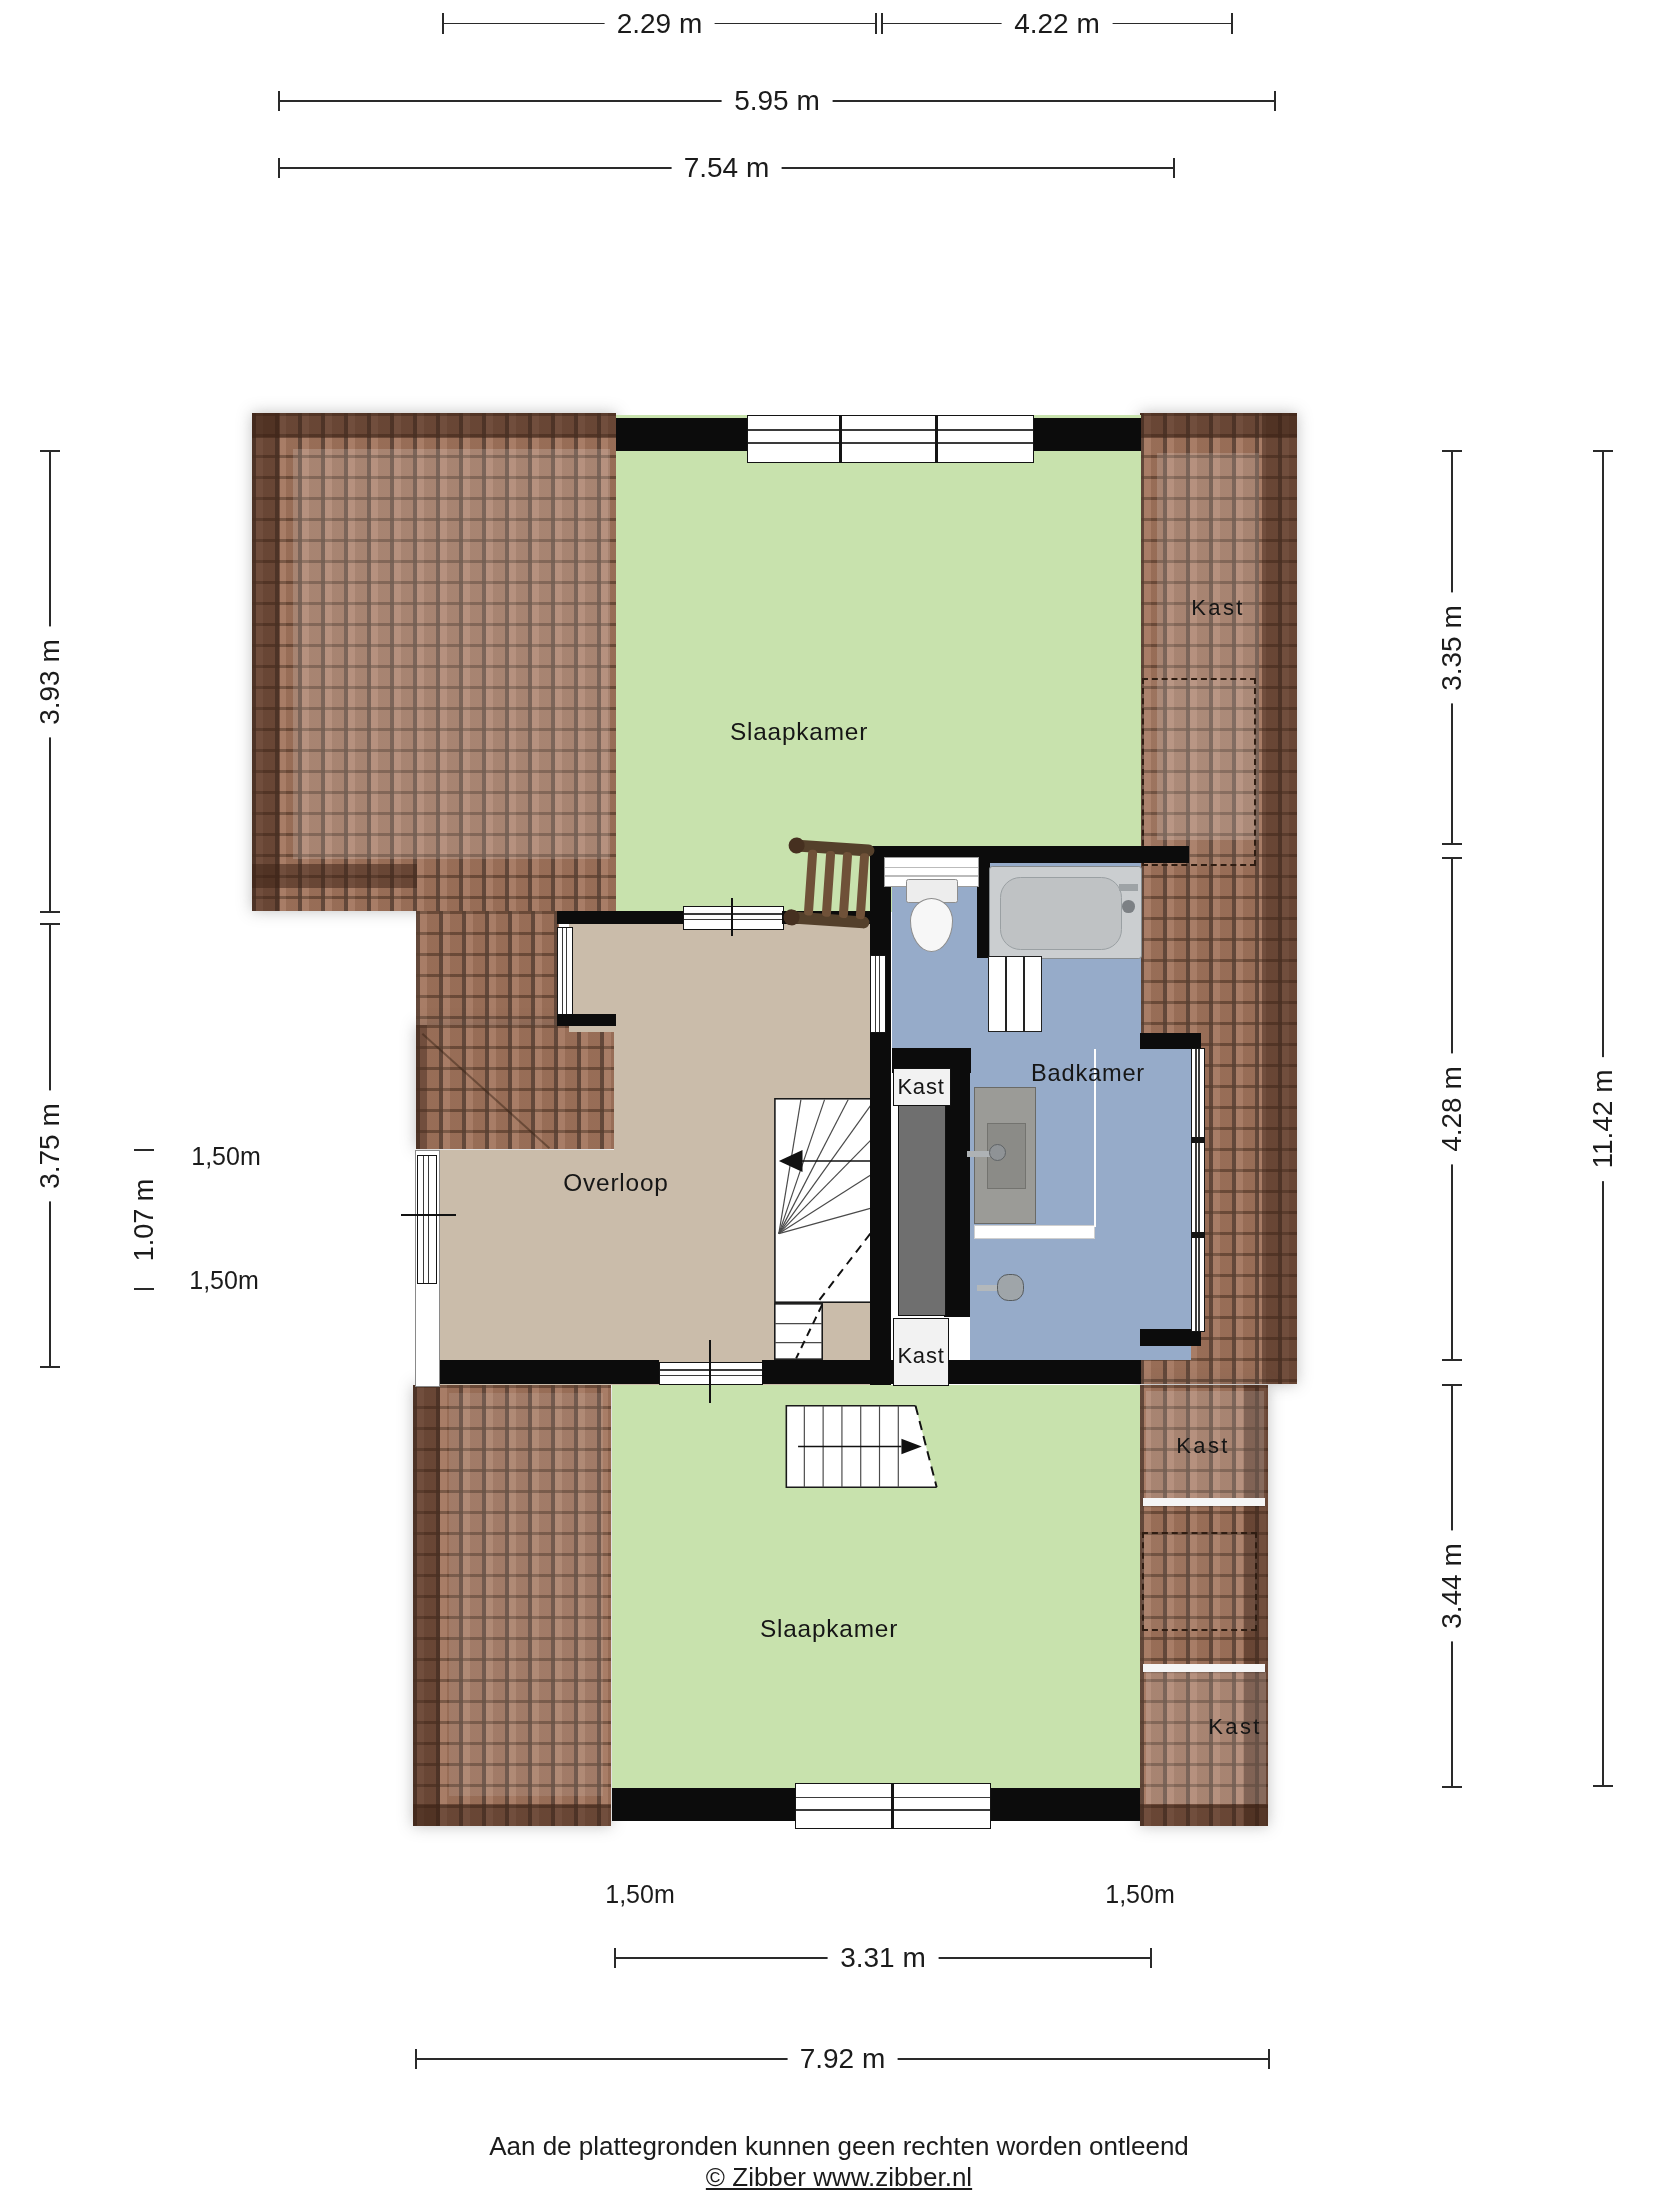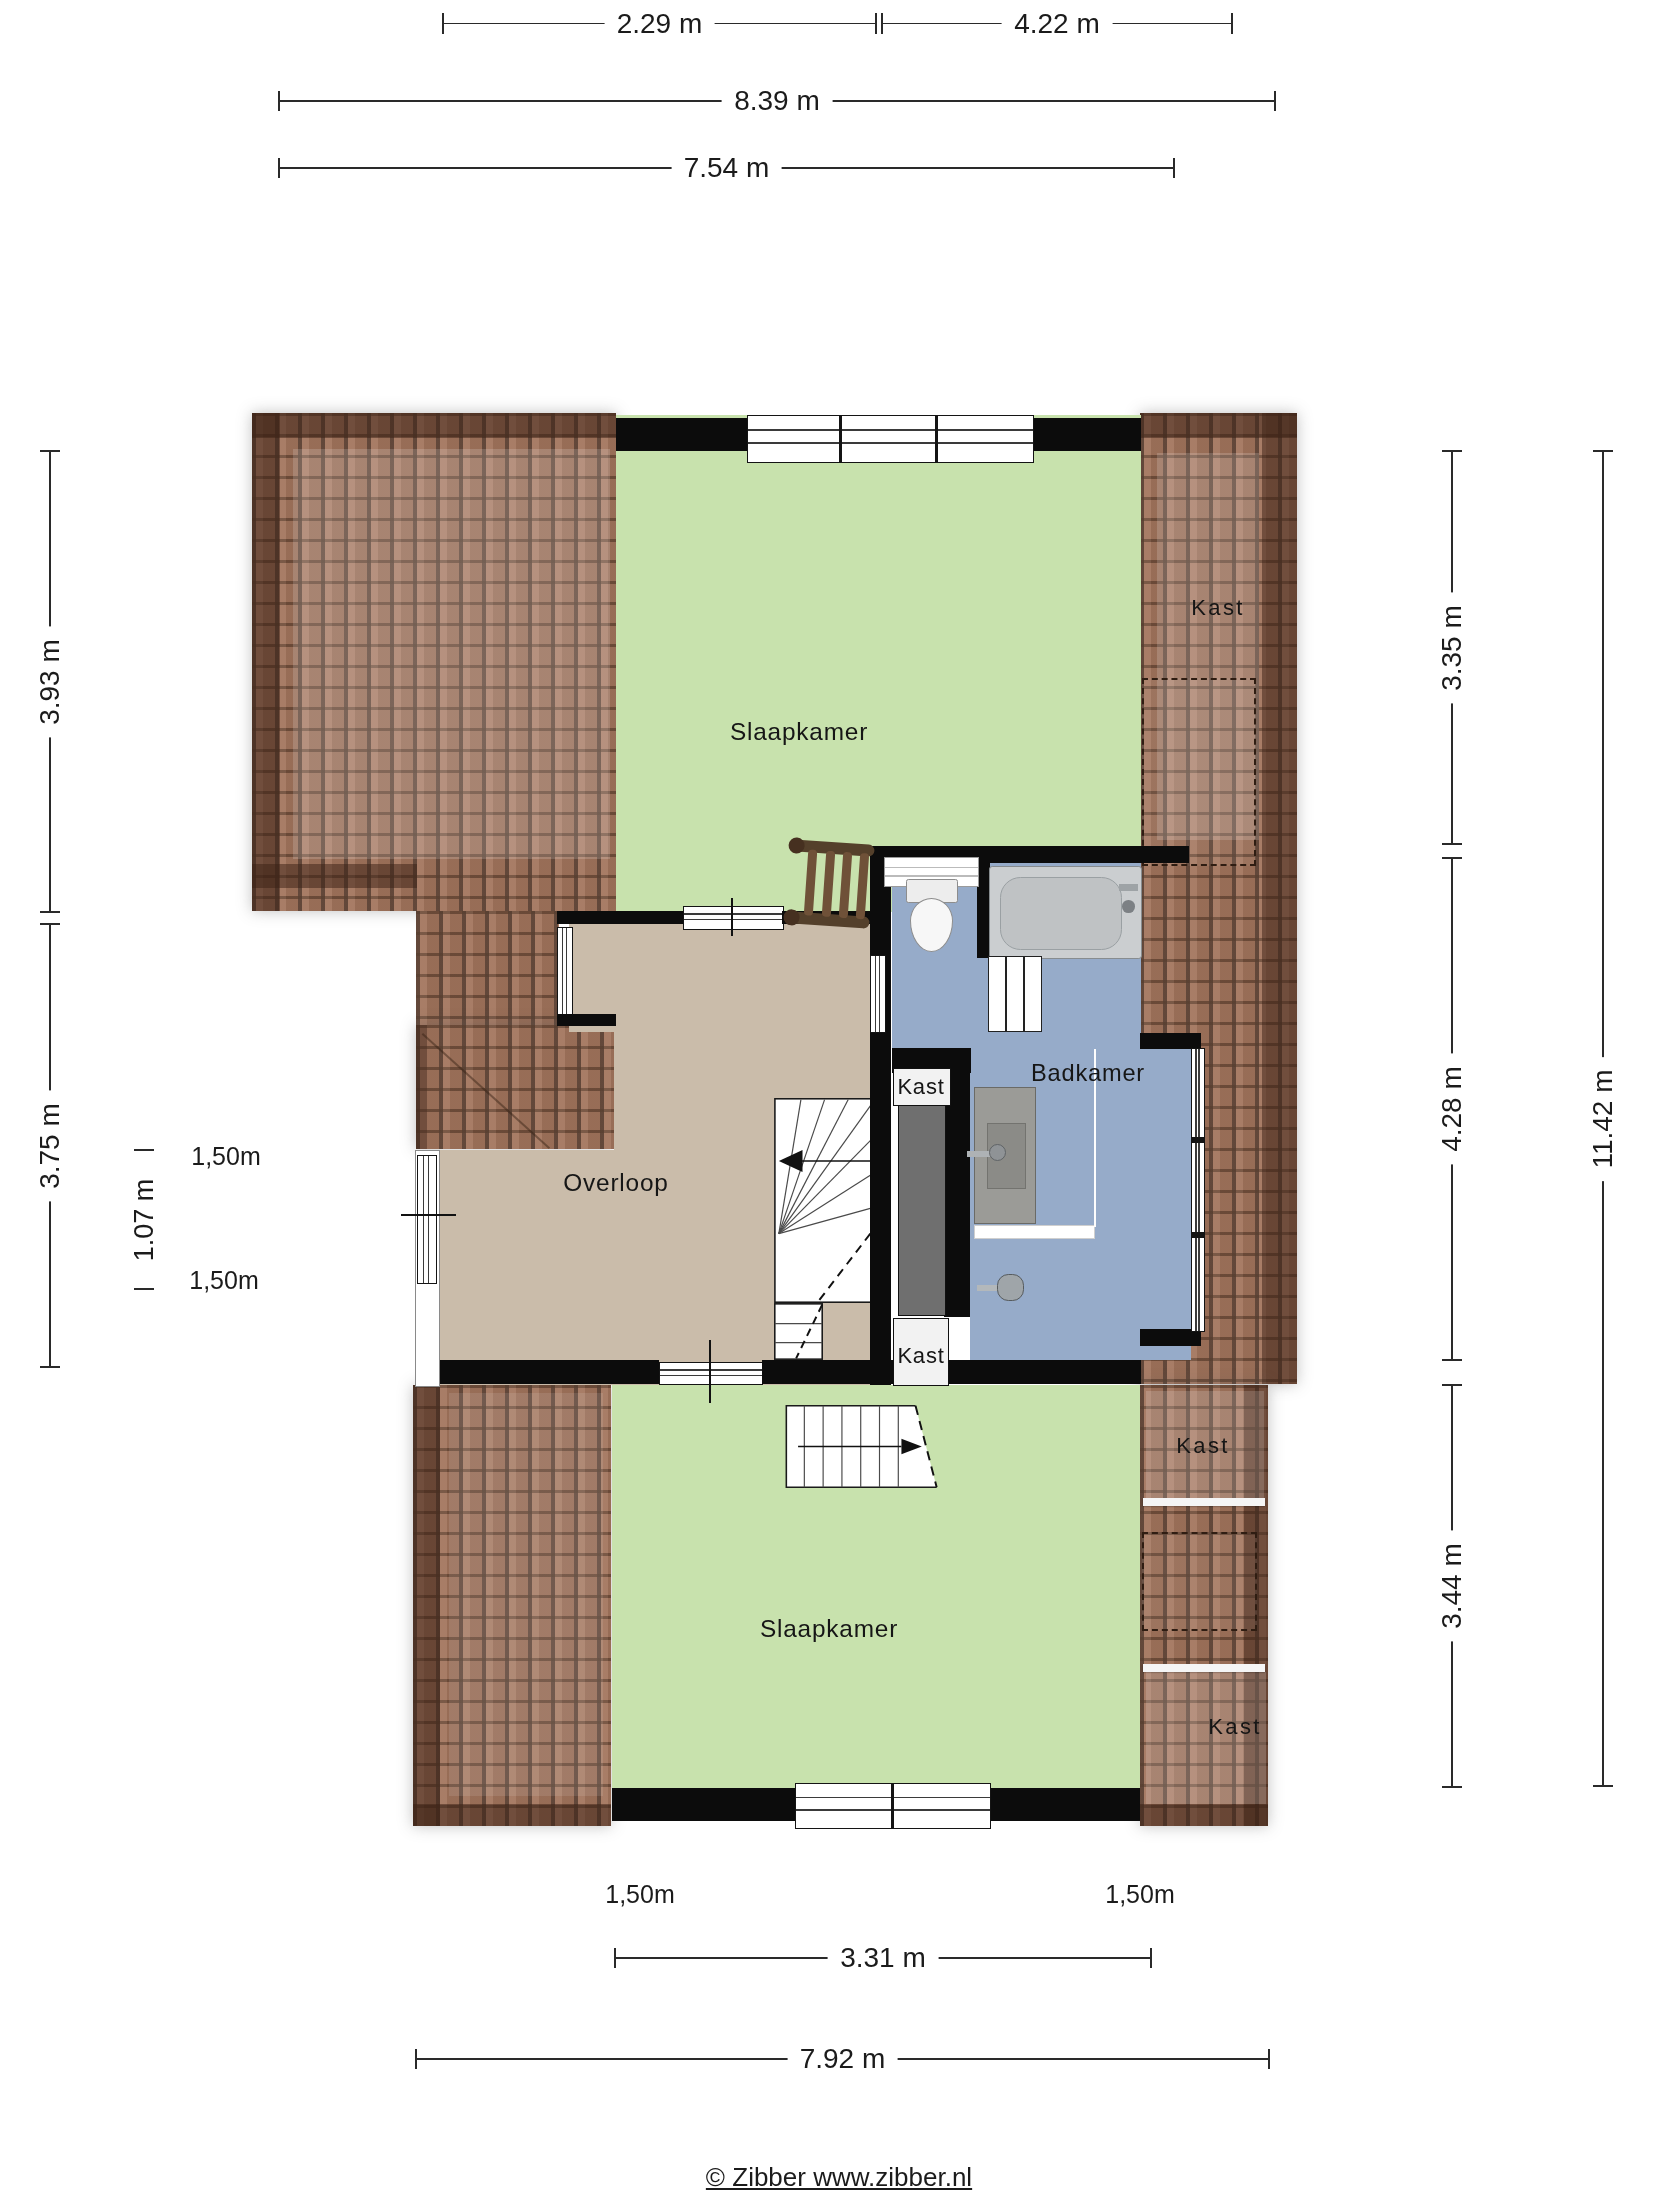--- a/index.html
+++ b/index.html
@@ -288,21 +288,21 @@
   <div class="dim-h" style="left:882px;top:23.6px;width:350px;">
     <div class="line"></div>
     <div class="tk t1"></div>
     <div class="tk t2"></div>
     <span class="lbl">4.22 m</span>
   </div>
   <div class="dim-h" style="left:279px;top:101px;width:996px;">
     <div class="line"></div>
     <div class="tk t1"></div>
     <div class="tk t2"></div>
-    <span class="lbl">8.39 m</span>
+    <span class="lbl">5.95 m</span>
   </div>
   <div class="dim-h" style="left:279px;top:168px;width:895px;">
     <div class="line"></div>
     <div class="tk t1"></div>
     <div class="tk t2"></div>
     <span class="lbl">7.54 m</span>
   </div>
 
   <div class="dim-v" style="left:50px;top:451px;height:461px;">
     <div class="line"></div>
@@ -358,16 +358,17 @@
     <div class="tk t2"></div>
     <span class="lbl">3.31 m</span>
   </div>
   <div class="dim-h" style="left:416px;top:2059px;width:853px;">
     <div class="line"></div>
     <div class="tk t1"></div>
     <div class="tk t2"></div>
     <span class="lbl">7.92 m</span>
   </div>
 
+  <div class="footer" style="top:2131px;">Aan de plattegronden kunnen geen rechten worden ontleend</div>
   <div class="footer" style="top:2162px;text-decoration:underline;">© Zibber www.zibber.nl</div>
 
 </div>
 
 
 </body></html>

